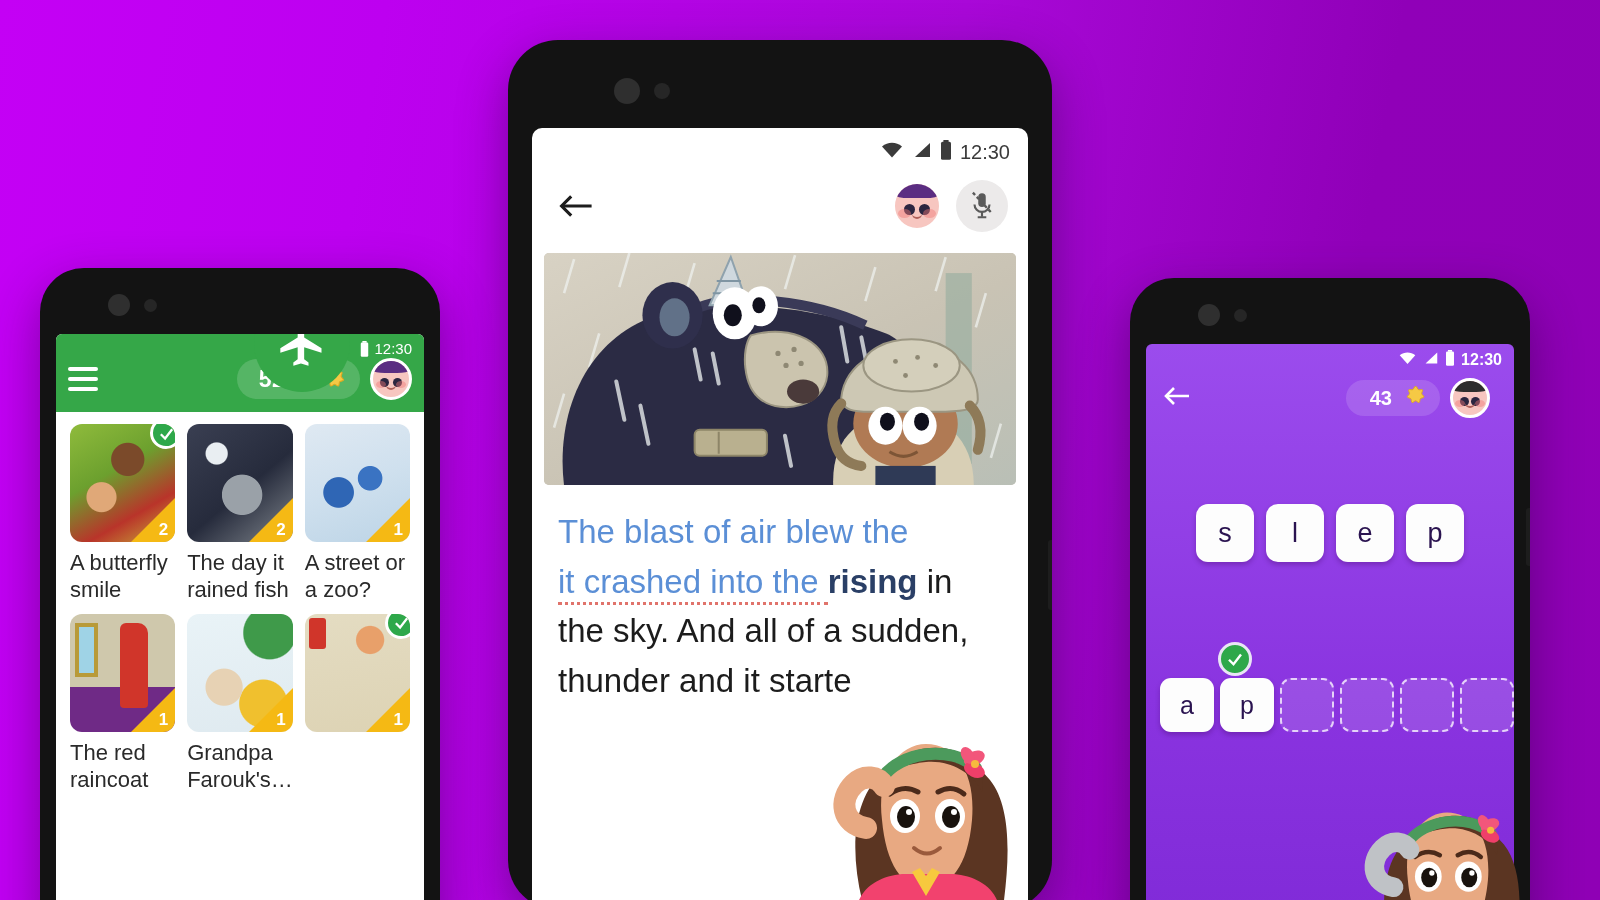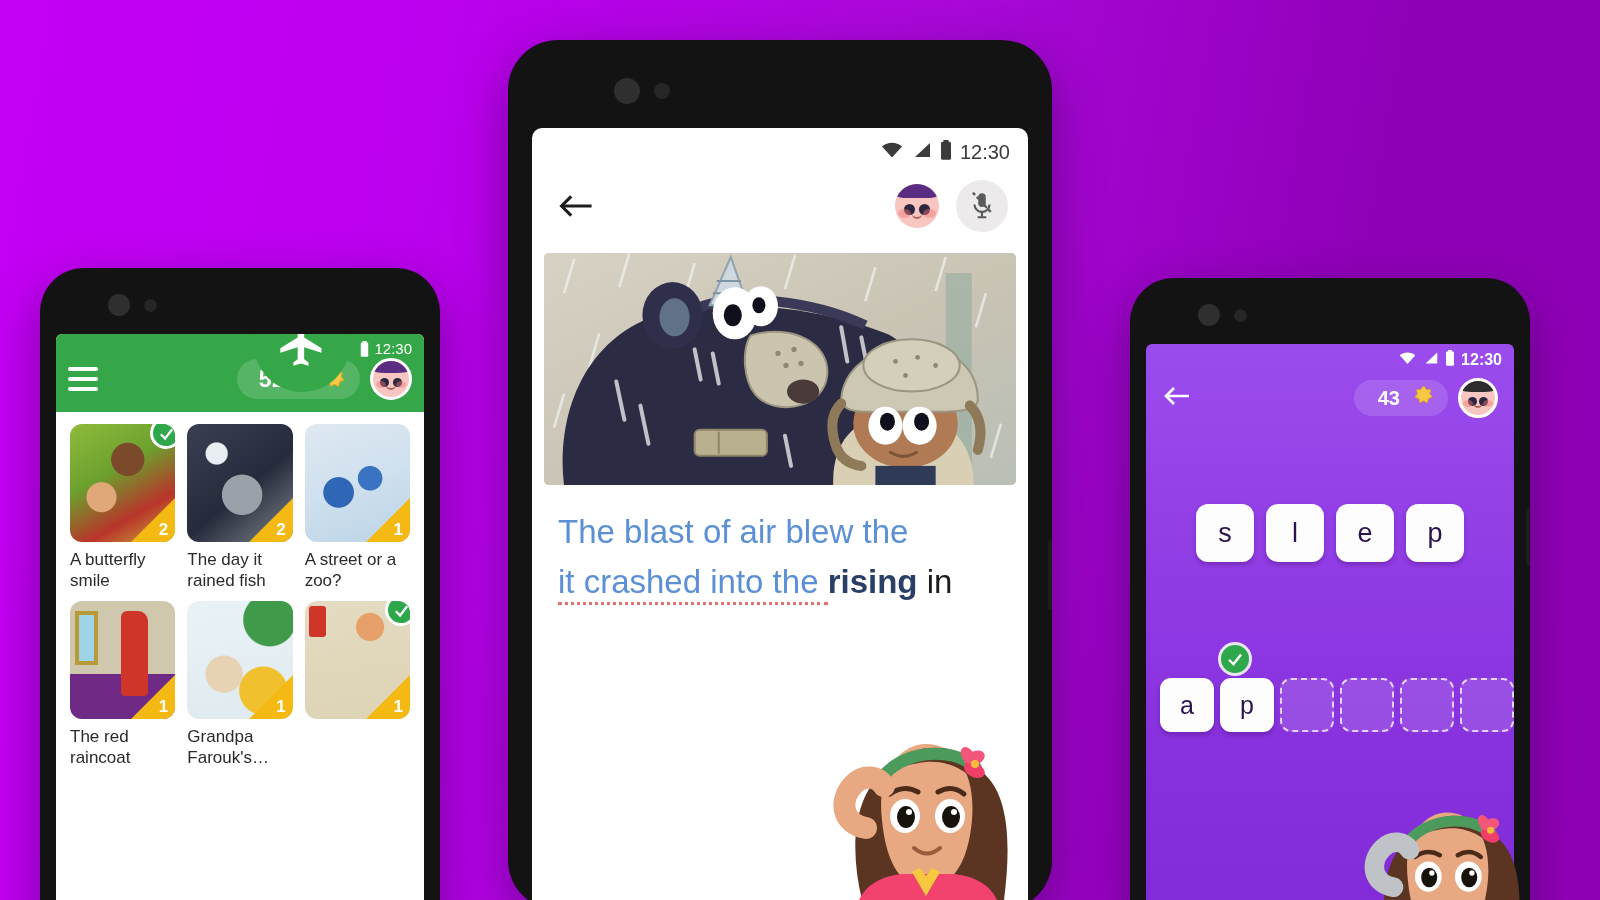--- a/index.html
+++ b/index.html
@@ -61,21 +61,21 @@
   .thumb { position: relative; width: 100%; height: 118px; border-radius: 12px;
            overflow: hidden; background: #ddd; }
   .thumb .corner { position: absolute; right: 0; bottom: 0; width: 0; height: 0;
                    border-left: 44px solid transparent; border-bottom: 44px solid #f5b914; }
   .thumb .lvl { position: absolute; right: 7px; bottom: 2px; color: #fff; font-size: 17px;
                 font-weight: 700; z-index: 3; }
   .check { position: absolute; right: -7px; top: -7px; width: 32px; height: 32px;
            border-radius: 50%; background: #2ea84a; border: 3px solid #fff; z-index: 4;
            display: flex; align-items: center; justify-content: center; }
   .check svg { width: 17px; height: 17px; stroke: #fff; stroke-width: 3.2; fill: none; }
-  .cap { margin-top: 7px; font-size: 17px; line-height: 1.24; color: #2a2a2a; }
+  .cap { margin-top: 7px; font-size: 22px; line-height: 1.24; color: #2a2a2a; }
 
   
   #phone-center { left: 508px; top: 40px; width: 544px; height: 870px; border-radius: 50px; }
   #phone-center .notch-dots { left: 106px; top: 38px; }
   #phone-center .cam-big { width: 26px; height: 26px; }
   #phone-center .cam-small { width: 16px; height: 16px; }
   #phone-center .screen { left: 24px; top: 88px; width: 496px; height: 782px; border-radius: 10px 10px 0 0; }
   #phone-center .sidebtn { right: -2px; top: 500px; height: 70px; }
 
   .c-status { display: flex; align-items: center; justify-content: flex-end; gap: 8px;
@@ -97,21 +97,21 @@
   
   #phone-right { left: 1130px; top: 278px; width: 400px; height: 700px; border-radius: 44px; }
   #phone-right .notch-dots { left: 68px; top: 26px; }
   #phone-right .screen { left: 16px; top: 66px; width: 368px; height: 640px;
                          border-radius: 6px; background: #8c3ee0;
                          background: linear-gradient(180deg,#9b4ced 0%, #8a34e0 55%, #7e28d6 100%); }
   #phone-right .sidebtn { right: -2px; top: 230px; height: 58px; }
 
   .r-status { display: flex; align-items: center; justify-content: flex-end; gap: 6px;
               padding: 6px 12px 0 0; color: #fff; font-size: 16px; font-weight: 600; }
-  .r-appbar { height: 56px; display: flex; align-items: center; padding: 0 16px 0 16px; }
+  .r-appbar { height: 56px; display: flex; align-items: center; padding: 0 24px 0 16px; }
   .r-back svg { width: 30px; height: 24px; stroke: #fff; stroke-width: 2.6; fill: none; }
   .r-pill { margin-left: auto; display: flex; align-items: center; gap: 12px;
             background: rgba(255,255,255,.14); border-radius: 20px; padding: 4px 12px 4px 24px; height: 36px; }
   .r-pill .cnum { color: #fff; font-size: 20px; font-weight: 600; }
   .tiles { display: flex; justify-content: center; gap: 12px; margin-top: 78px; }
   .tile { width: 58px; height: 58px; border-radius: 12px; background: #fdfdfd;
           display: flex; align-items: center; justify-content: center;
           font-size: 27px; color: #2a1350; box-shadow: 0 3px 5px rgba(60,0,90,.30); }
   .answer-wrap { position: relative; margin-top: 116px; padding-left: 8px; }
   .answer { display: flex; gap: 6px; padding-left: 6px; }
@@ -406,20 +406,22 @@
         <path d="M424 152 q16 16 8 44" fill="none" stroke="#8e7a58" stroke-width="10" stroke-linecap="round"></path>
         <rect x="330" y="212" width="60" height="20" fill="#2f3a56"></rect>
       </svg>
     </div>
 
     <div class="story">
       <div><span class="blue">The blast of air blew the</span></div>
       <div>
         <span class="blue wavy">it crashed into the </span><span class="deep">rising</span><span> in</span>
       </div>
+      <div><span>the sky. And all of a sudden,</span></div>
+      <div><span>thunder and it starte</span></div>
     </div>
   </div>
 
   <div class="mascot" style="left:318px; top:660px; width:200px; height:215px;">
     <svg viewBox="0 0 200 215">
       <path d="M36 200 C24 150 26 96 60 70 C92 46 140 50 164 80 C186 108 184 160 176 215 L36 215 Z" fill="#5b3522"></path>
       <path d="M56 120 C50 72 74 44 100 44 C128 44 150 70 146 120 C142 166 124 188 100 188 C76 188 60 164 56 120 Z" fill="#e8a982"></path>
       <path d="M58 74 C72 46 124 38 148 62 C156 70 158 82 156 92 C146 72 124 60 100 62 C80 64 66 70 58 74 Z" fill="#5b3522"></path>
       <path d="M56 78 C74 52 124 44 150 68" fill="none" stroke="#4c9a5c" stroke-width="12" stroke-linecap="round"></path>
       <g transform="translate(150,62)">

